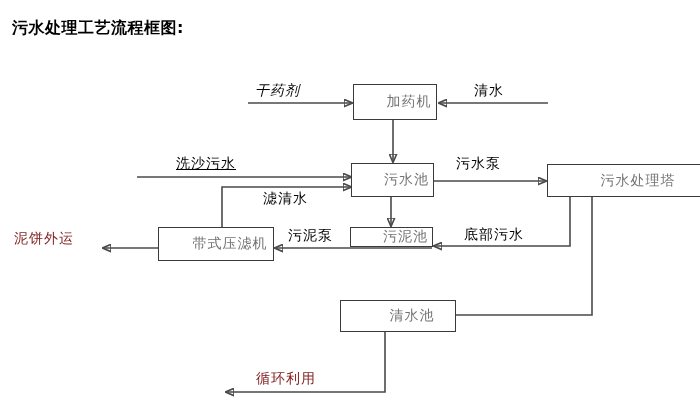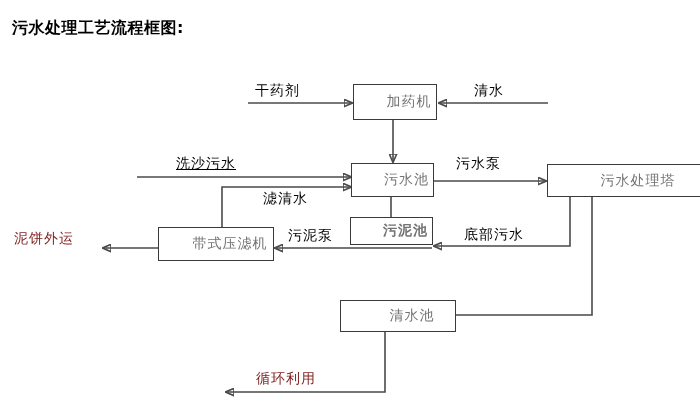--- a/index.html
+++ b/index.html
@@ -113,25 +113,25 @@
   </svg>
 
   <div class="node" style="left:353px; top:84px; width:84px; height:36px;">加药机</div>
 
   <div class="node" style="left:351px; top:163px; width:83px; height:34px;">污水池</div>
 
   <div class="node" style="left:547px; top:164px; width:154px; height:33px;">污水处理塔</div>
 
   <div class="node" style="left:158px; top:227px; width:116px; height:34px;">带式压滤机</div>
 
-  <div class="node" style="left:350px; top:217px; width:83px; height:28px;font-weight:bold;">污泥池</div>
+  <div class="node" style="left:350px; top:227px; width:83px; height:20px;">污泥池</div>
 
   <div class="node" style="left:340px; top:300px; width:116px; height:32px;">清水池</div>
 
-  <div class="edge-label" style="left:255px; top:82px;">干药剂</div>
+  <div class="edge-label" style="left:255px; top:82px;font-style:italic;">干药剂</div>
 
   <div class="edge-label" style="left:474px; top:82px;">清水</div>
 
   <div class="edge-label" style="left:176px; top:155px;text-decoration:underline;">洗沙污水</div>
 
   <div class="edge-label" style="left:232px; top:190px;margin-left:31px;">滤清水</div>
 
   <div class="edge-label" style="left:456px; top:155px;">污水泵</div>
 
   <div class="edge-label" style="left:288px; top:227px;">污泥泵</div>

